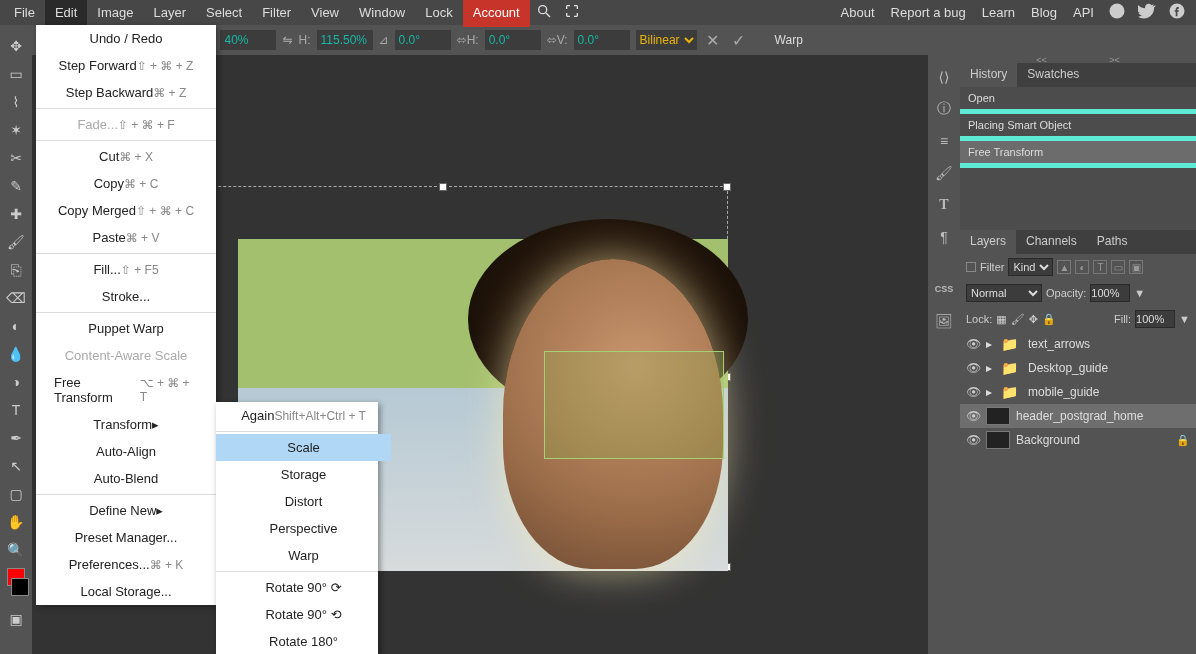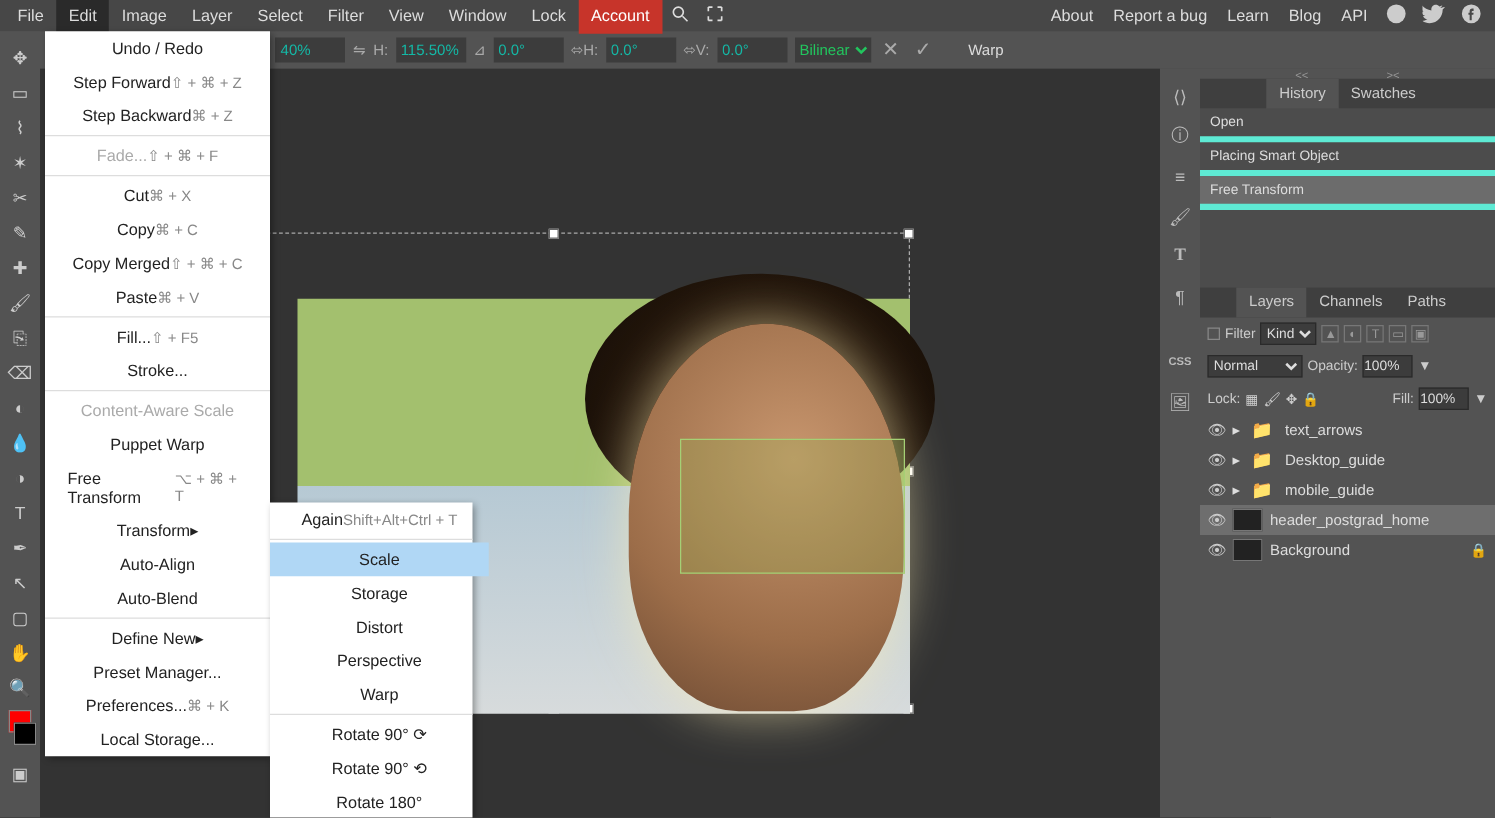--- a/index.html
+++ b/index.html
@@ -7,21 +7,21 @@
 
 .menubar { height: 25px; background: #474747; display: flex; align-items: center; padding: 0 4px; }
 .menubar .menu-item { padding: 7px 10px; cursor: pointer; font-size: 13px; }
 .menubar .menu-item.account { background: #c7342a; color: #fff; }
 .menubar .spacer { flex: 1; }
 .menubar .right-item { padding: 5px 8px; cursor: pointer; font-size: 13px; }
 .menubar .icon { padding: 4px 6px; }
 
 .optionsbar { height: 30px; background: #535353; display: flex; align-items: center; padding-left: 200px; gap: 6px; font-size: 12px; color: #ddd; }
 .optionsbar input { background: #3c3c3c; border: none; color: #14b8a6; width: 56px; height: 20px; font-size: 12px; padding: 0 4px; }
-.optionsbar select { background: #3c3c3c; border: none; color: #22c55e; height: 20px; font-size: 12px; }
+.optionsbar select { background: #3c3c3c; border: none; color: #eab308; height: 20px; font-size: 12px; }
 .optionsbar .lbl { color: #aaa; }
 .optionsbar .btnicon { width: 20px; height: 20px; display: flex; align-items: center; justify-content: center; color: #aaa; font-size: 16px; }
 
 .left-tools { position: absolute; left: 0; top: 25px; width: 32px; bottom: 0; background: #535353; display: flex; flex-direction: column; align-items: center; padding-top: 8px; gap: 2px; }
 .tool { width: 28px; height: 26px; display: flex; align-items: center; justify-content: center; color: #ccc; font-size: 14px; }
 .swatches-fg { width: 18px; height: 18px; background: #f00; border: 1px solid #888; margin-top: 3px; }
 .swatches-bg { width: 18px; height: 18px; background: #000; border: 1px solid #888; margin-top: -10px; margin-left: 8px; }
 
 .dropdown { position: absolute; background: #fff; color: #222; box-shadow: 2px 2px 6px rgba(0,0,0,.4); font-size: 13px; }
 .dropdown .item { display: flex; justify-content: center; align-items: center; padding: 6px 18px; cursor: pointer; min-width: 175px; }
@@ -36,21 +36,21 @@
 .face-mock { position: absolute; left: 265px; top: 20px; width: 220px; height: 310px; border-radius: 50% 50% 40% 40%; background: radial-gradient(circle at 60% 35%, #c8966e 0%, #9c6d49 60%, #6d4a33 100%); box-shadow: 0 0 40px rgba(255,240,180,.6);}
 .hair-mock { position: absolute; left: 230px; top: -20px; width: 280px; height: 200px; background: radial-gradient(circle at 50% 60%, #3b2614 0%, #1a1008 80%); border-radius: 50%; }
 .overlay-rect { position: absolute; left: 306px; top: 112px; width: 180px; height: 108px; border: 1px solid #a5d075; background: rgba(142,180,80,.28); }
 .transform-box { position: absolute; border: 1px dashed #aaa; }
 .handle { position: absolute; width: 8px; height: 8px; background: #fff; border: 1px solid #666; }
 
 .right-strip { position: absolute; right: 236px; top: 55px; width: 32px; bottom: 0; background: #535353; display: flex; flex-direction: column; align-items: center; padding-top: 10px; gap: 8px; }
 .right-strip .micon { width: 24px; height: 24px; display: flex; align-items: center; justify-content: center; color: #bbb; font-size: 14px; }
 
 .panels { position: absolute; right: 0; top: 55px; width: 236px; bottom: 0; background: #535353; display: flex; flex-direction: column; }
-.panel-tabs { display: flex; background: #3f3f3f; height: 24px; justify-content: center; }
+.panel-tabs { display: flex; background: #3f3f3f; height: 24px; }
 .panel-tab { padding: 4px 10px; font-size: 12px; color: #ccc; }
 .panel-tab.active { background: #535353; }
 .history-list { background: #535353; }
 .history-list .row { padding: 5px 8px; font-size: 11px; border-bottom: 5px solid #5eead4; background: #4c4c4c; }
 .history-list .row.active { background: #6c6c6c; }
 .history-spacer { height:62px; background:#4c4c4c; }
 
 .layers-ctrl { padding: 4px 6px; display: flex; align-items: center; gap: 4px; font-size: 11px; color: #ccc; }
 .layers-ctrl select, .layers-ctrl input { background: #3c3c3c; border: 1px solid #2a2a2a; color: #ddd; font-size: 11px; height: 18px; }
 .layers-list { flex: 1; background: #535353; overflow: auto; }
@@ -200,25 +200,25 @@
     </div>
     <hr>
     <div class="item">
       <span>Fill...</span>
       <span class="kb">⇧ + F5</span>
     </div>
     <div class="item">
       <span>Stroke...</span>
     </div>
     <hr>
+    <div class="item">
+      <span>Puppet Warp</span>
+    </div>
     <div class="item disabled">
       <span>Content-Aware Scale</span>
-    </div>
-    <div class="item">
-      <span>Puppet Warp</span>
     </div>
     <div class="item">
       <span>Free Transform</span>
       <span class="kb">⌥ + ⌘ + T</span>
     </div>
     <div class="item">
       <span>Transform</span>
       <span class="submenu-arrow">▸</span>
     </div>
     <div class="item">

